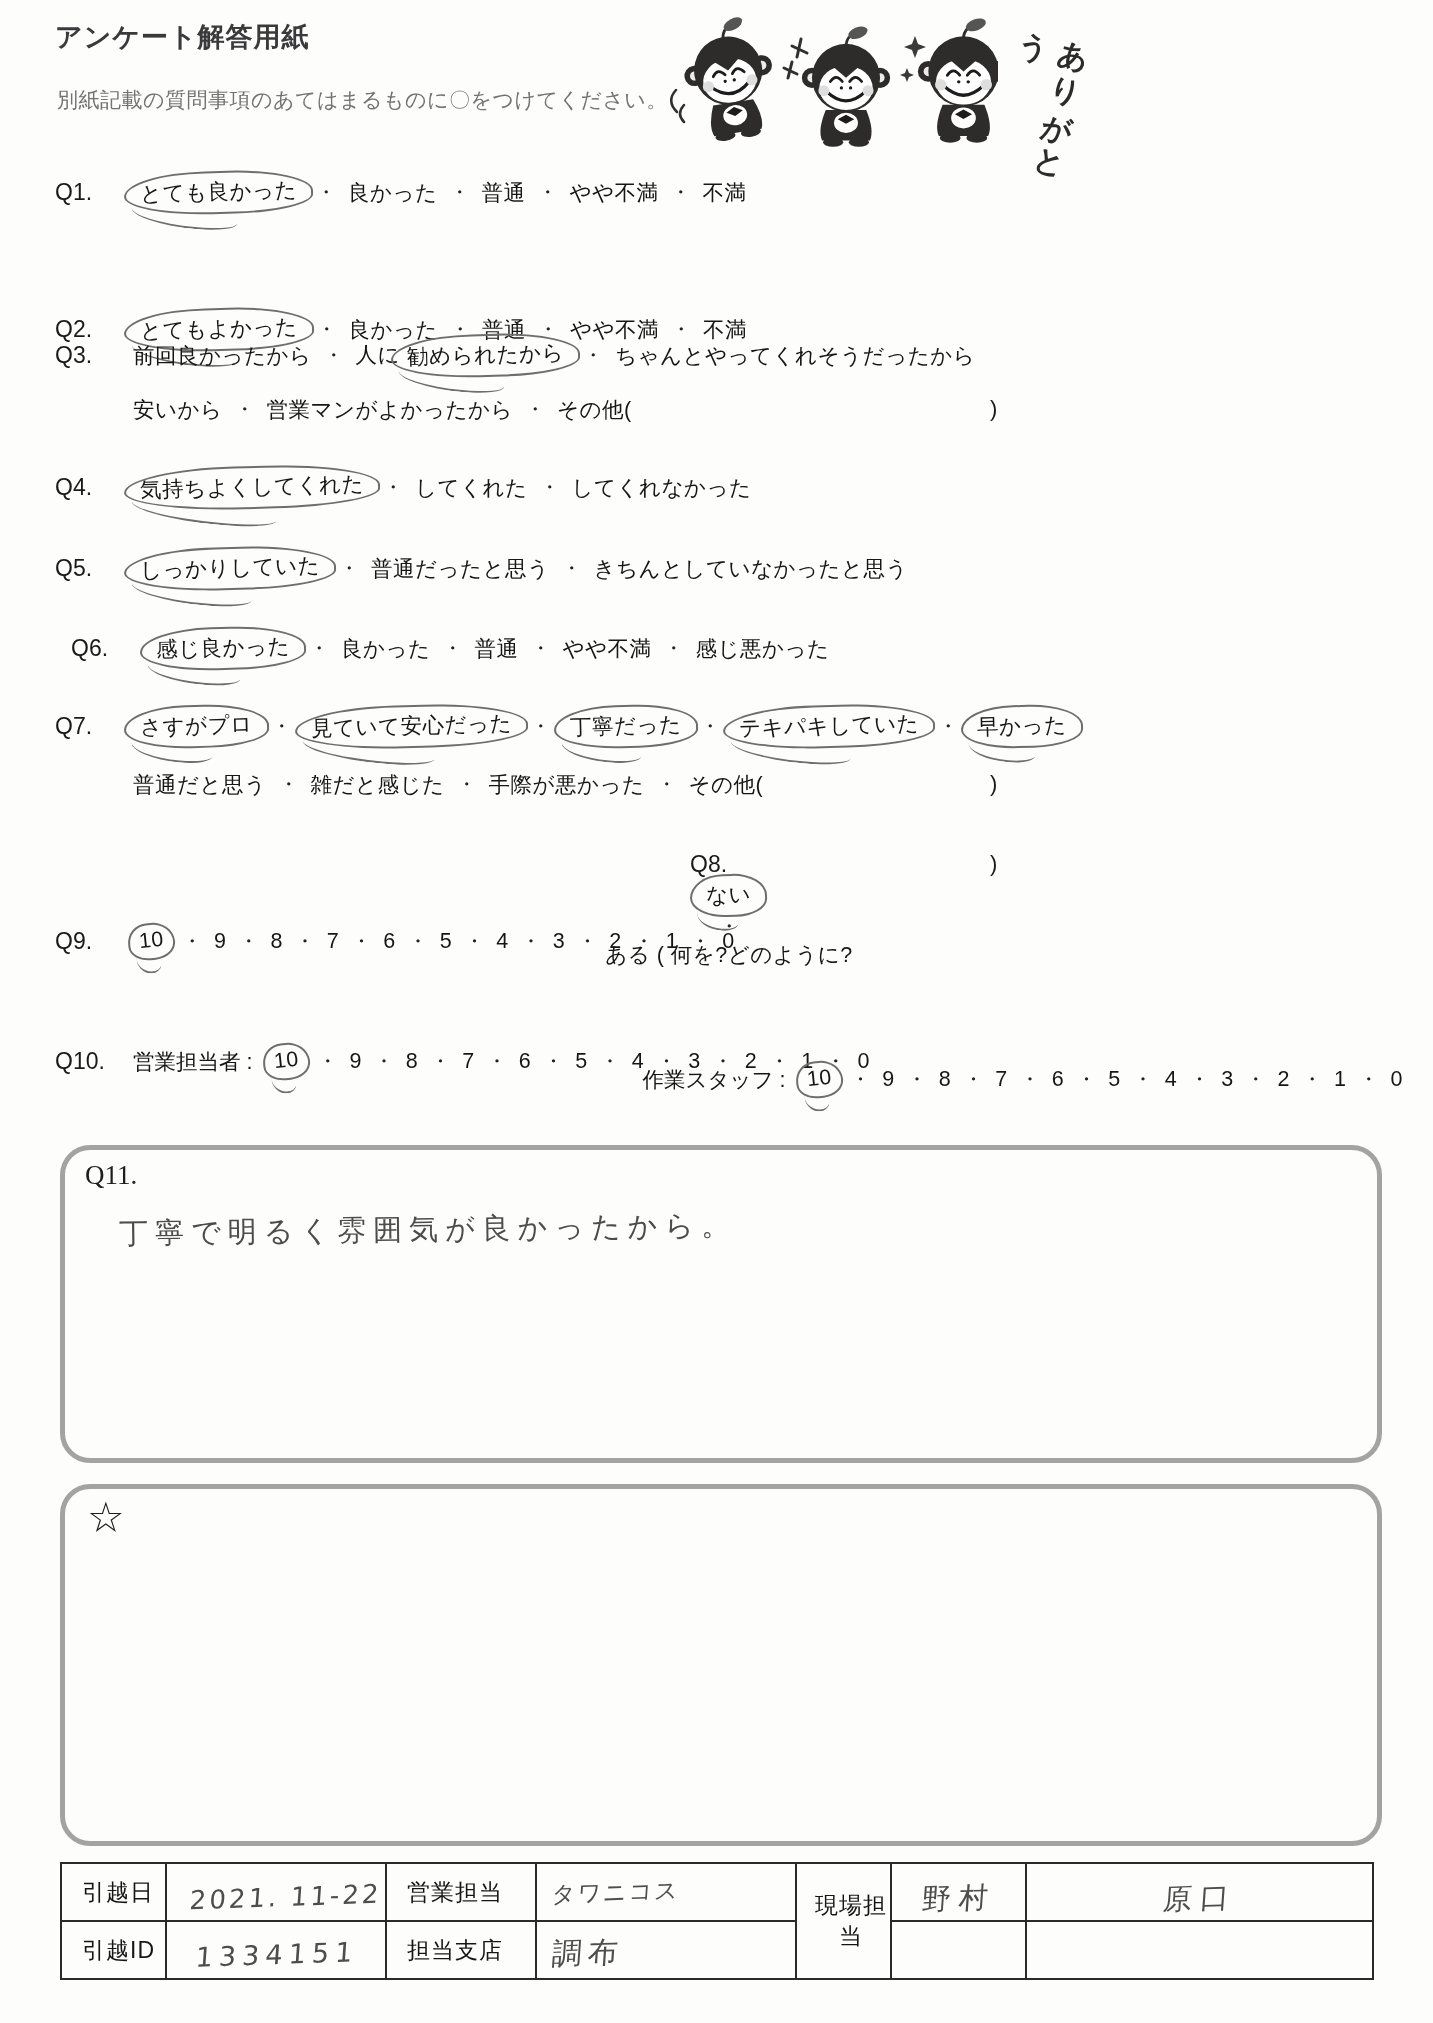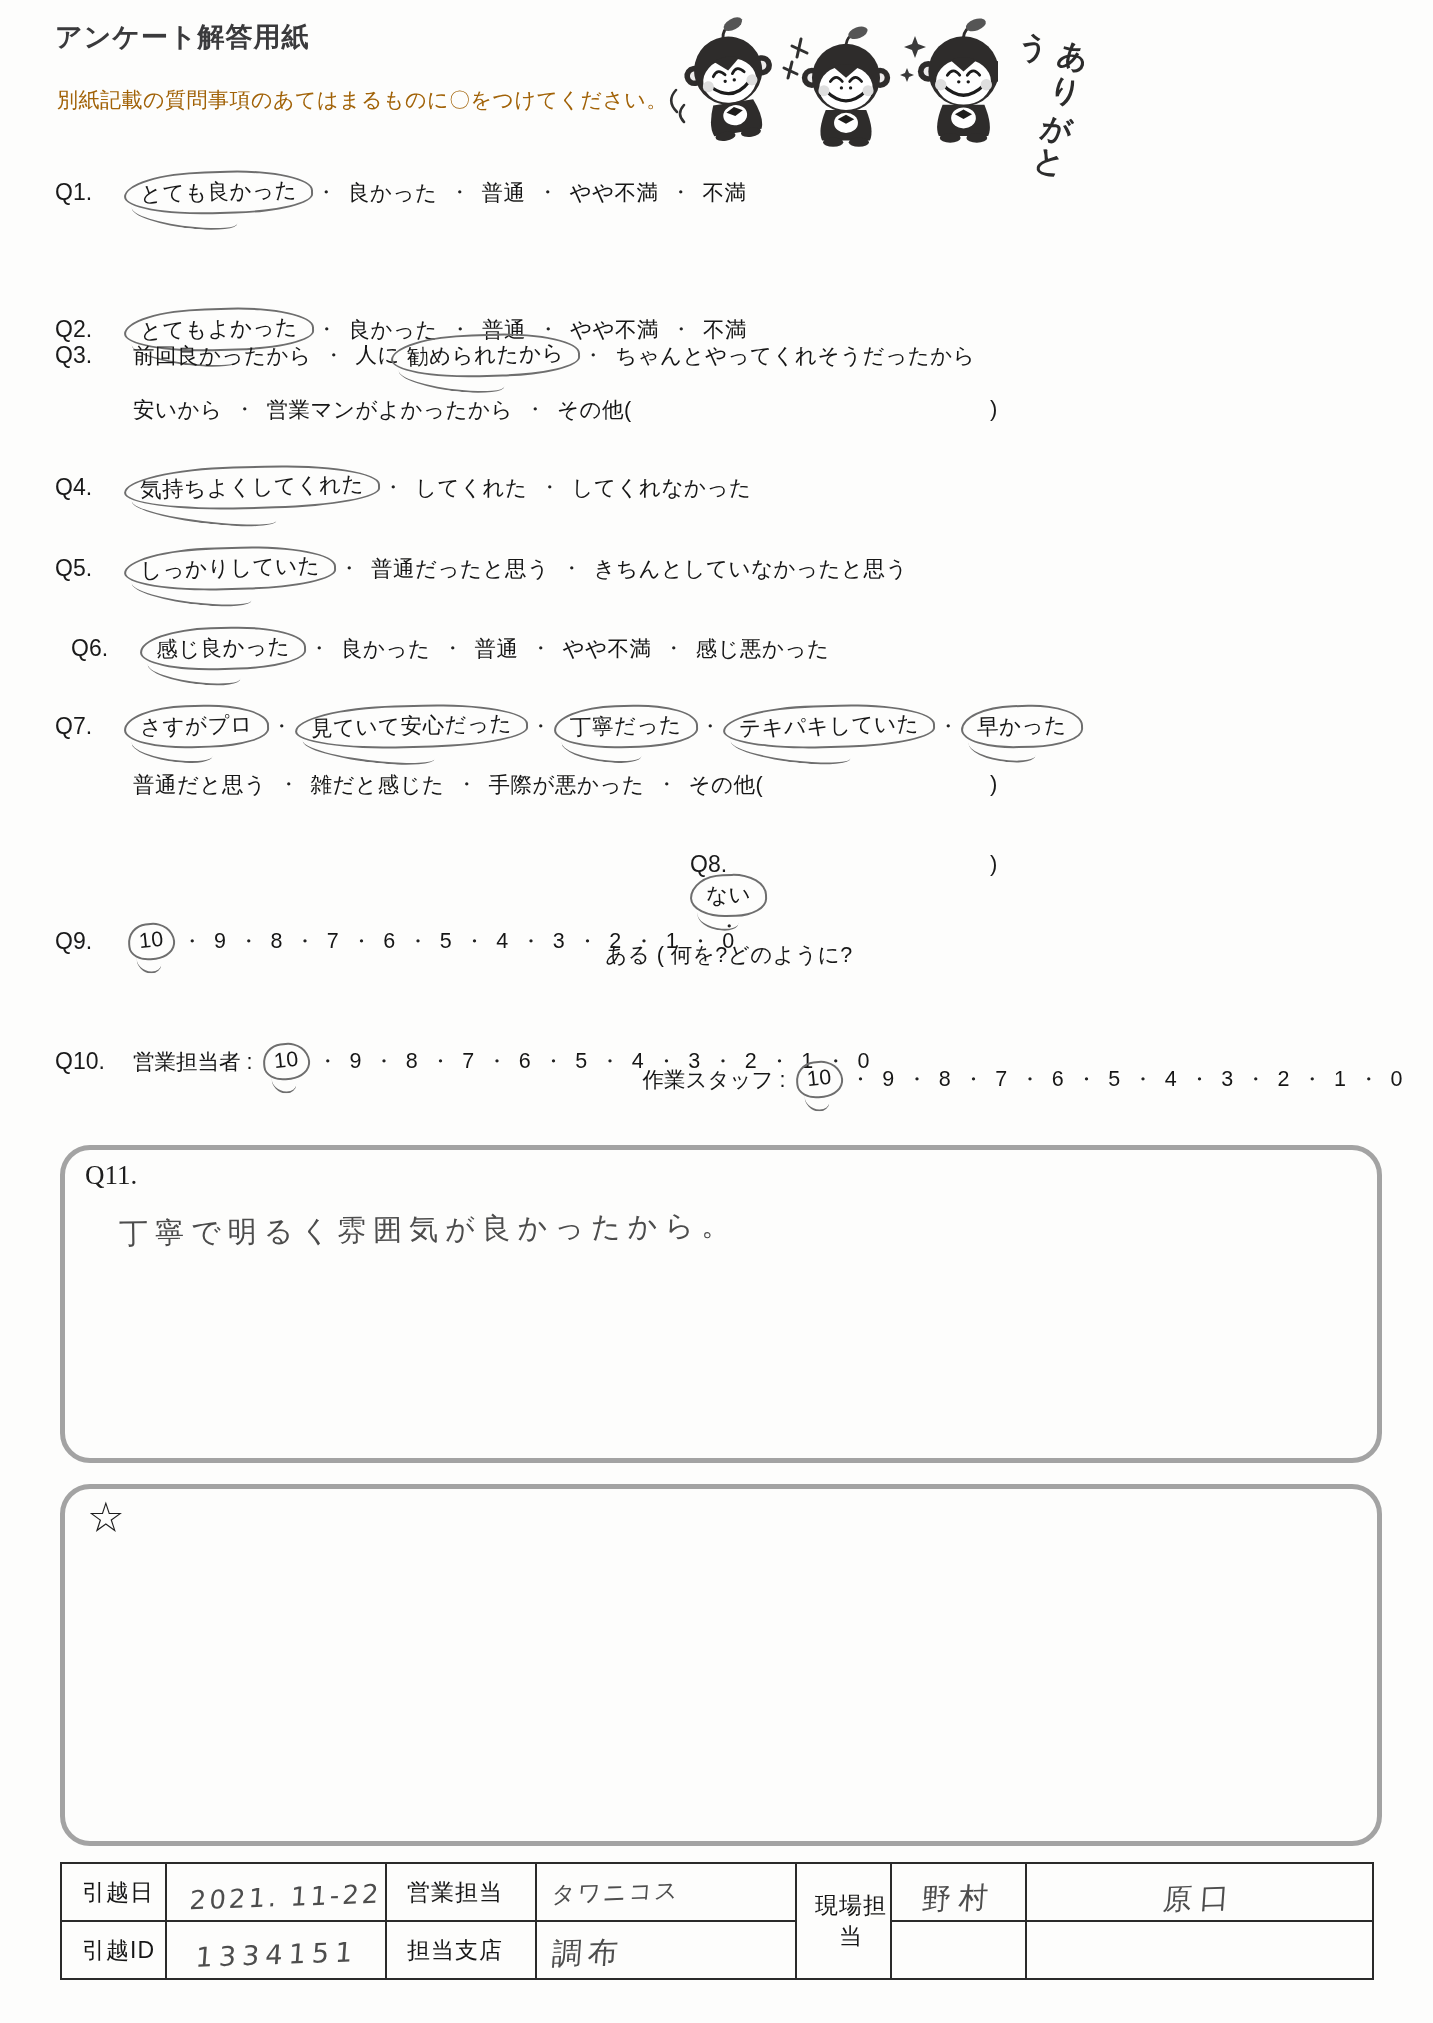--- a/index.html
+++ b/index.html
@@ -5,21 +5,21 @@
   html,body{margin:0;padding:0;}
   body{
     width:1433px;height:2023px;position:relative;overflow:hidden;
     background:#fdfdfc;color:#161616;
     font-family:"Liberation Sans","DejaVu Sans",sans-serif;
   }
   
   .header{position:absolute;left:55px;top:24px;display:flex;align-items:flex-end;gap:20px;}
   .brand{font-size:44px;font-weight:800;letter-spacing:2px;color:#4b4b4d;line-height:1;}
   .form-title{font-size:27px;font-weight:700;color:#3a3a3c;line-height:1;margin-bottom:4px;letter-spacing:1px;}
-  .instruction{position:absolute;left:57px;top:86px;font-size:21px;color:#a16207;letter-spacing:0.5px;}
+  .instruction{position:absolute;left:57px;top:86px;font-size:21px;color:#737373;letter-spacing:0.5px;}
   
   .mascots{position:absolute;left:668px;top:6px;width:330px;height:162px;}
   .thanks{
     position:absolute;left:1002px;top:14px;height:160px;
     writing-mode:vertical-rl;font-family:"DejaVu Sans",sans-serif;
     font-size:30px;font-weight:700;color:#2c2c2c;letter-spacing:3px;
     transform:rotate(13deg);
   }
   
   .qrow{position:absolute;left:55px;right:30px;height:34px;display:flex;align-items:center;white-space:nowrap;}

